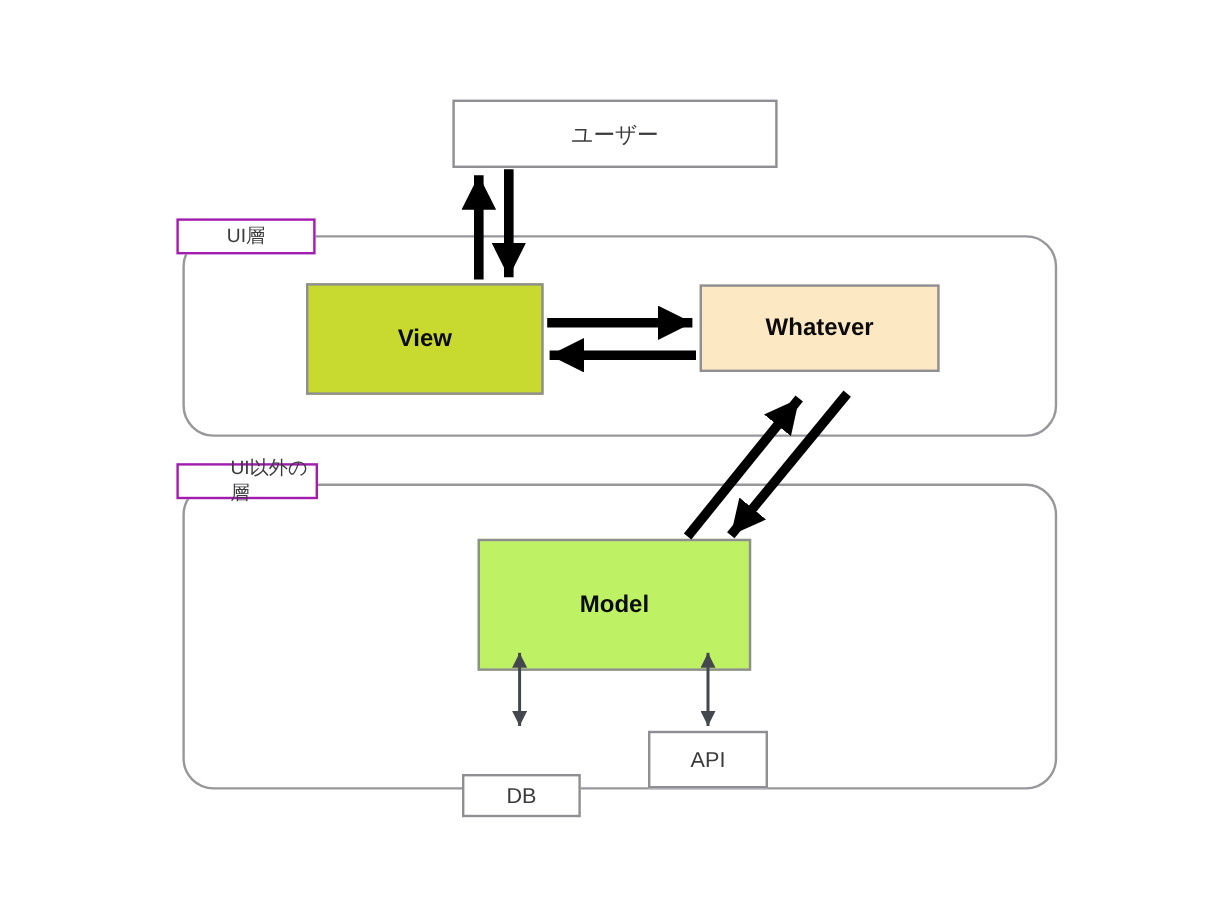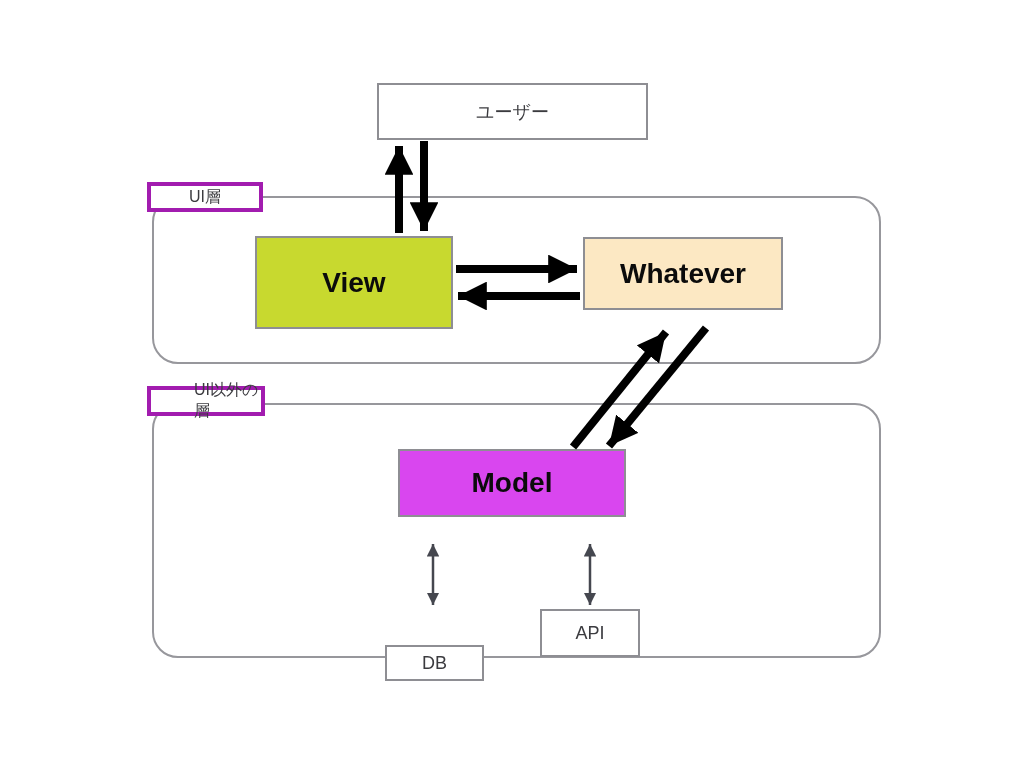--- a/index.html
+++ b/index.html
@@ -22,21 +22,21 @@
     border: 2px solid #97979c;
     border-radius: 26px;
     background: transparent;
     z-index: 1;
   }
   #ui-layer-container   { left: 152px; top: 196px; width: 729px; height: 168px; }
   #non-ui-layer-container { left: 152px; top: 403px; width: 729px; height: 255px; }
 
   
   .group-label {
-    border: 4px solid #a21caf;
+    border: 2px solid #a21caf;
     background: #ffffff;
     color: #3b3b3f;
     font-size: 16px;
     display: flex;
     align-items: center;
     justify-content: center;
     z-index: 3;
   }
   #ui-layer-label     { left: 147px; top: 182px; width: 116px; height: 30px; }
   #non-ui-layer-label { left: 147px; top: 386px; width: 118px; height: 30px; padding-left: 43px; }
@@ -50,27 +50,27 @@
     z-index: 2;
   }
   .node.plain {
     background: #ffffff;
     color: #3b3b3f;
     font-size: 18px;
     font-weight: 400;
   }
   .node.filled {
     color: #0b0b0b;
-    font-size: 28px;
+    font-size: 20px;
     font-weight: 700;
   }
   #user-box     { left: 377px; top: 83px;  width: 271px; height: 57px; }
   #view-box     { left: 255px; top: 236px; width: 198px; height: 93px; background: #c8d92f; }
   #whatever-box { left: 583px; top: 237px; width: 200px; height: 73px; background: #fce8c3; }
-  #model-box    { left: 398px; top: 449px; width: 228px; height: 68px; background: #d946ef; }
+  #model-box    { left: 398px; top: 449px; width: 228px; height: 110px; background: #bef264; }
   #db-box       { left: 385px; top: 609px; width: 99px;  height: 36px; margin-top: 36px; }
   #api-box      { left: 540px; top: 609px; width: 100px; height: 48px; }
 
   
   #arrow-overlay {
     position: absolute;
     left: 0; top: 0;
     width: 1024px; height: 768px;
     z-index: 4;
     pointer-events: none;

